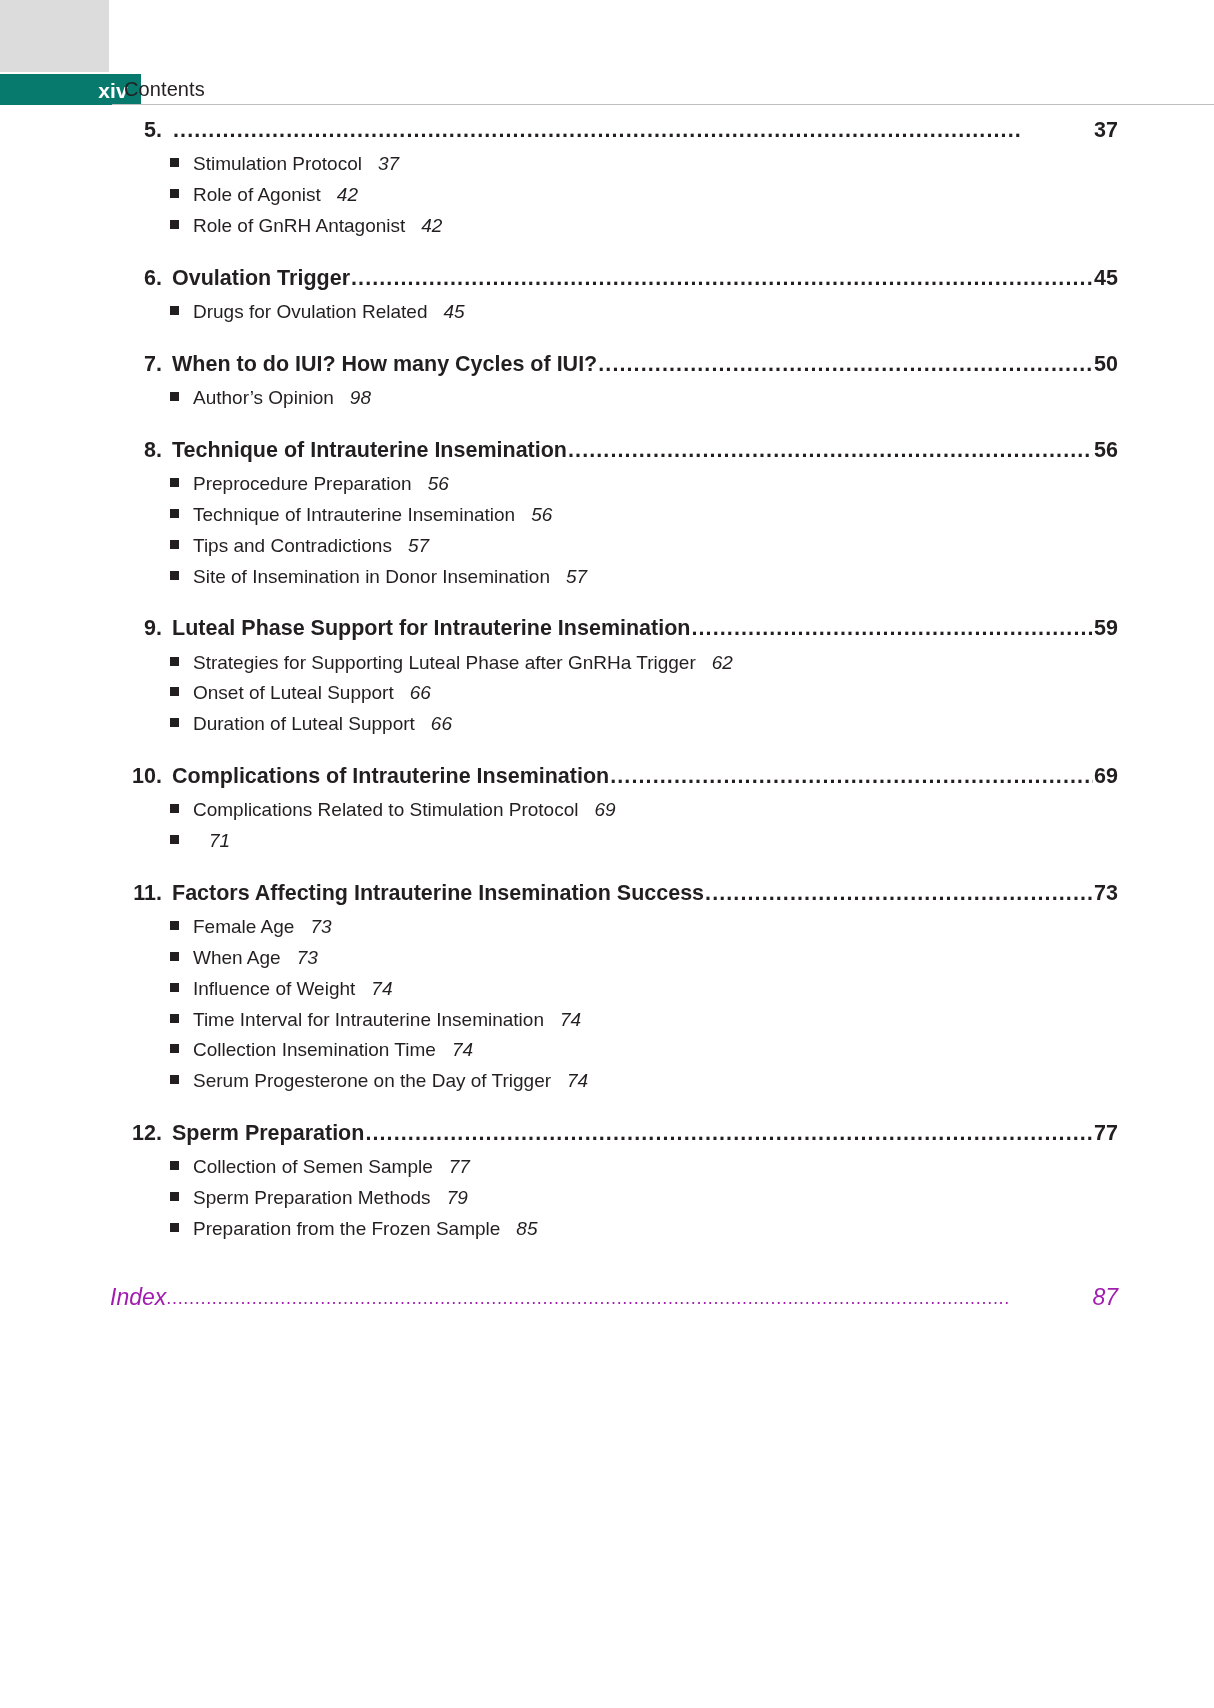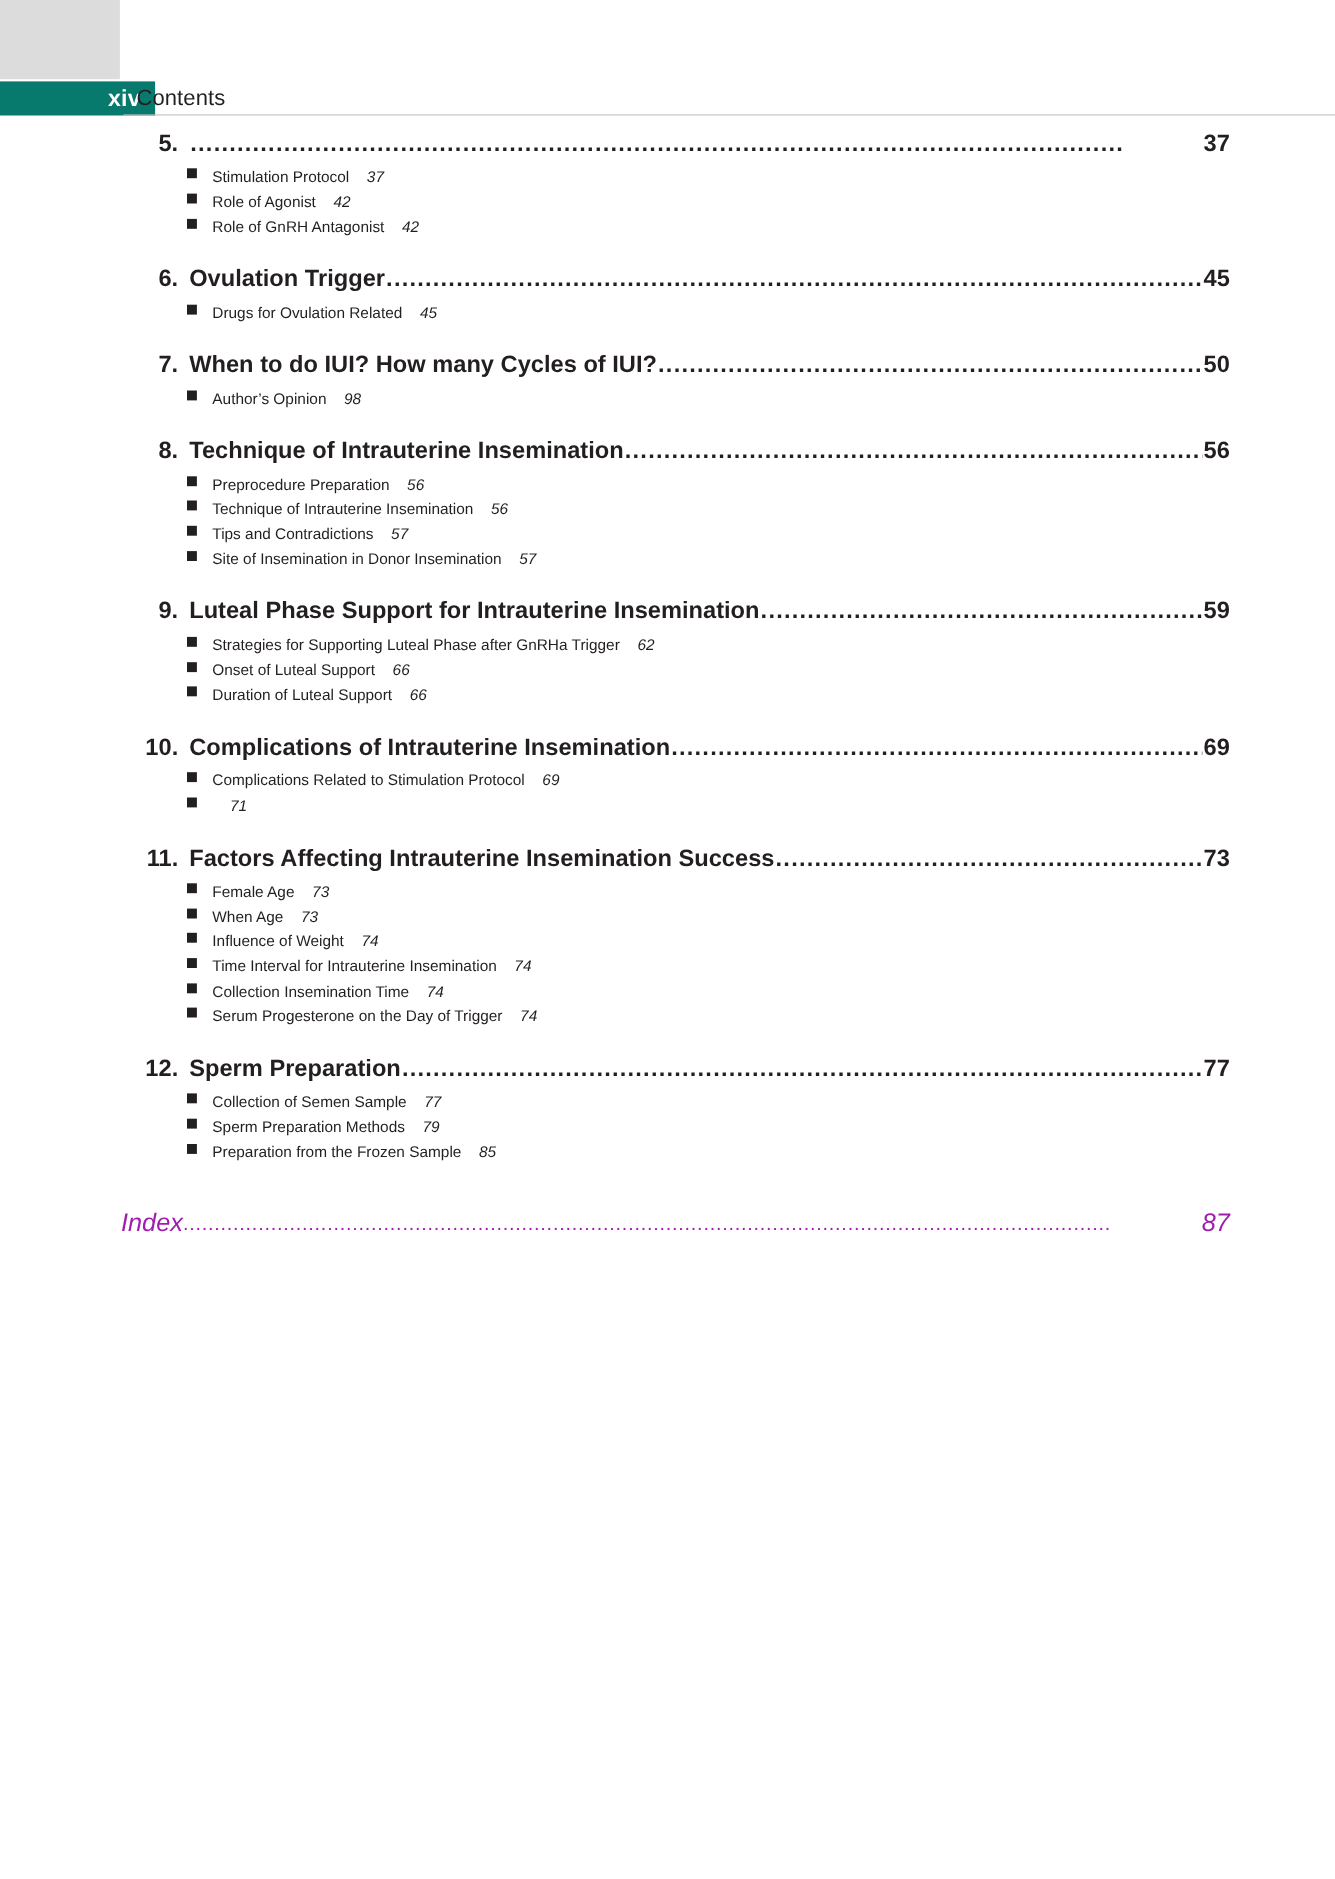--- a/index.html
+++ b/index.html
@@ -126,21 +126,21 @@
   
   .sub-list {
     list-style: none;
     margin: 6px 0 0 0;
     padding: 0;
   }
   .sub-item {
     display: flex;
     align-items: baseline;
     padding-left: 60px;
-    font-size: 14px;
+    font-size: 19px;
     line-height: 1.62;
     color: #231f20;
   }
   .sub-bullet {
     width: 9px;
     height: 9px;
     background: #231f20;
     display: inline-block;
     margin-right: 14px;
     flex: 0 0 auto;

